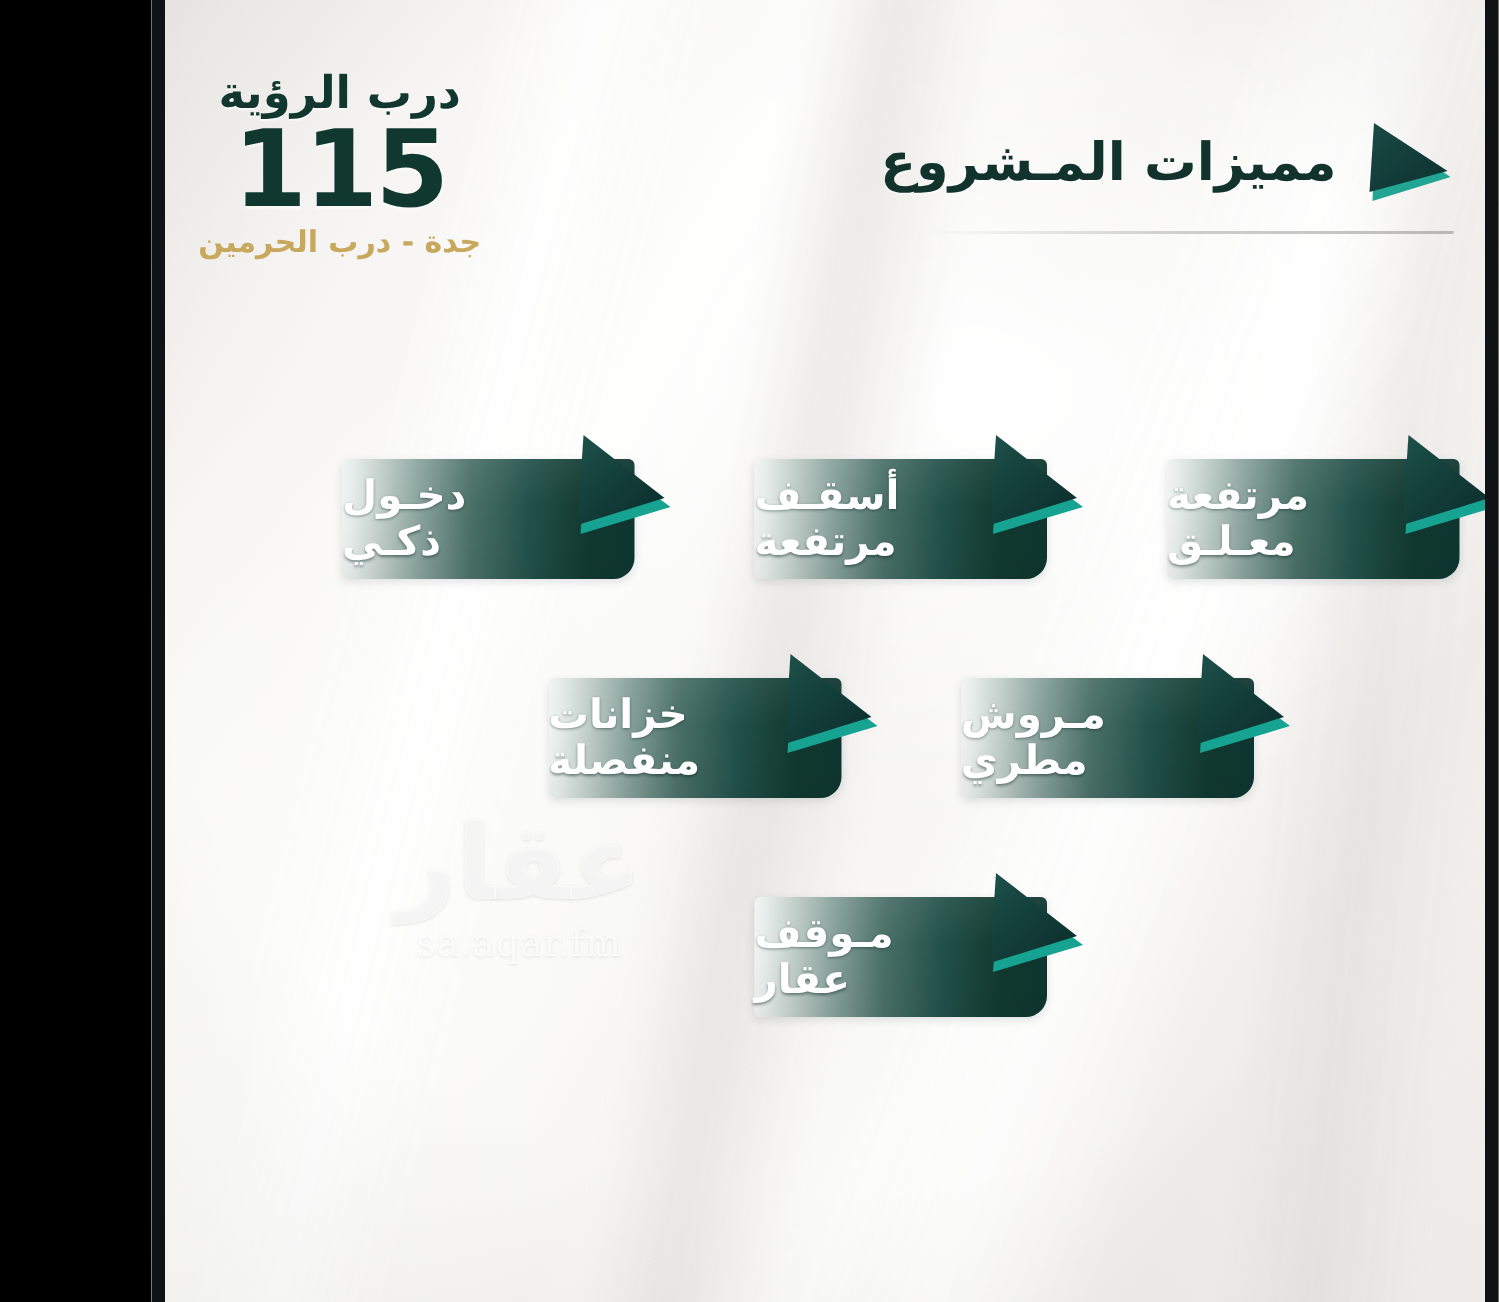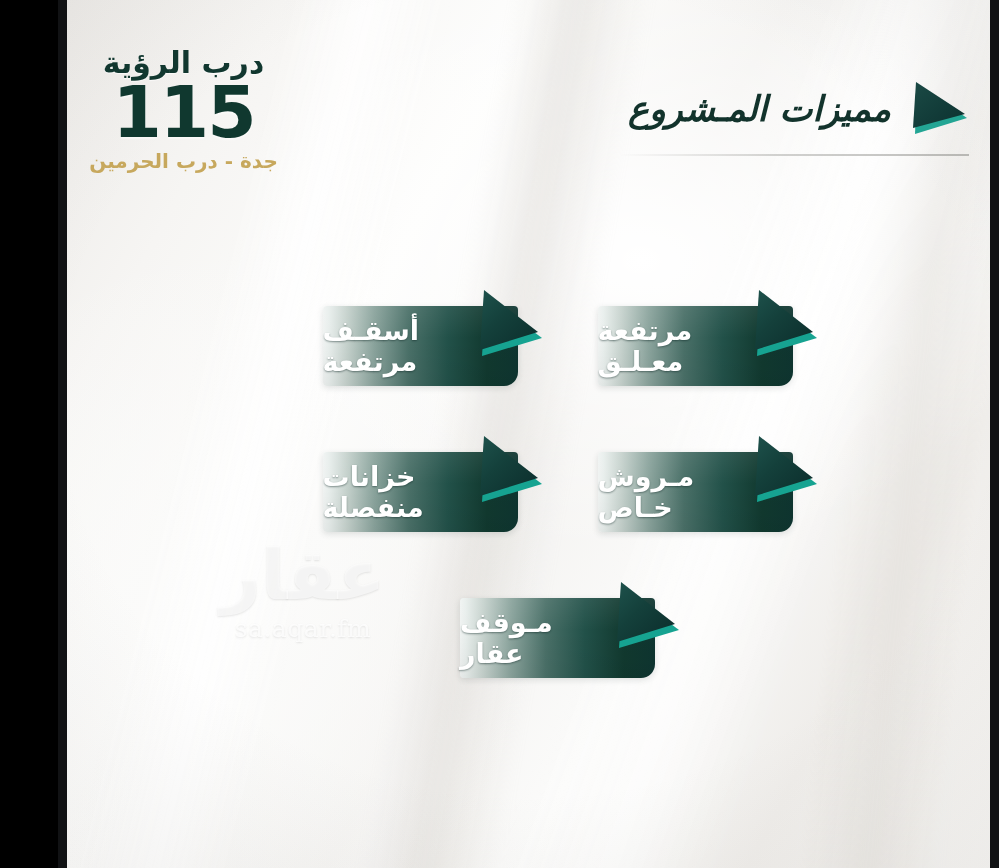--- a/index.html
+++ b/index.html
@@ -3,26 +3,27 @@
 <meta charset="utf-8">
 <title>مميزات المشروع</title>
 <style>
   html, body {
     margin: 0;
     padding: 0;
     background: #000;
   }
   #stage {
     position: relative;
-    width: 941px;
+    width: 866px;
     height: 868px;
     overflow: hidden;
     background: #f2f1ef;
     font-family: "DejaVu Sans", "Liberation Sans", sans-serif;
     direction: rtl;
+    padding-left: 32px;
   }
 
   
   .bg-base {
     position: absolute;
     inset: 0;
     background:
       radial-gradient(ellipse 70% 55% at 62% 30%, #ffffff 0%, rgba(255,255,255,0) 62%),
       radial-gradient(ellipse 50% 60% at 18% 70%, #fbfbfa 0%, rgba(251,251,250,0) 70%),
       linear-gradient(118deg, #eceae7 0%, #f6f5f3 16%, #fdfdfc 34%, #f4f3f1 52%,
@@ -104,21 +105,20 @@
     height: 84px;
     z-index: 20;
   }
   .header-row {
     display: flex;
     flex-direction: row;
     align-items: center;
     justify-content: flex-start;
     height: 62px;
     gap: 14px;
-    font-style: italic;
   }
   .header-title {
     font-size: 35px;
     font-weight: 700;
     color: #12332c;
     letter-spacing: .5px;
     white-space: nowrap;
     text-shadow: 0 1px 1px rgba(255,255,255,.55);
   }
   .header-arrow {
@@ -289,20 +289,40 @@
     <div class="wm-en">sa.aqar.fm</div>
   </div>
 
   <div class="grid" id="feature-grid">
       <div class="grid-row">
         <div class="feature">
           <div class="feature-plate"></div>
           <div class="feature-arrow">
   <svg width="86" height="90" viewBox="0 0 86 90">
     <defs>
+      <linearGradient id="ag0" x1="0.1" y1="0" x2="0.95" y2="0.9">
+        <stop offset="0%" stop-color="#1d504a"></stop>
+        <stop offset="42%" stop-color="#14403b"></stop>
+        <stop offset="100%" stop-color="#0c2f2d"></stop>
+      </linearGradient>
+    </defs>
+    <polygon points="24,76 28,16 84,58" fill="#16a391"></polygon>
+    <polygon points="22,70 26,10 80,52" fill="url(#ag0)"></polygon>
+  </svg>
+</div>
+          <div class="feature-text">
+            <div class="feature-line l1">دخـول</div>
+            <div class="feature-line l2">ذكـي</div>
+          </div>
+        </div>
+        <div class="feature">
+          <div class="feature-plate"></div>
+          <div class="feature-arrow">
+  <svg width="86" height="90" viewBox="0 0 86 90">
+    <defs>
       <linearGradient id="ag1" x1="0.1" y1="0" x2="0.95" y2="0.9">
         <stop offset="0%" stop-color="#1d504a"></stop>
         <stop offset="42%" stop-color="#14403b"></stop>
         <stop offset="100%" stop-color="#0c2f2d"></stop>
       </linearGradient>
     </defs>
     <polygon points="24,76 28,16 84,58" fill="#16a391"></polygon>
     <polygon points="22,70 26,10 80,52" fill="url(#ag1)"></polygon>
   </svg>
 </div>
@@ -363,21 +383,21 @@
         <stop offset="42%" stop-color="#14403b"></stop>
         <stop offset="100%" stop-color="#0c2f2d"></stop>
       </linearGradient>
     </defs>
     <polygon points="24,76 28,16 84,58" fill="#16a391"></polygon>
     <polygon points="22,70 26,10 80,52" fill="url(#ag5)"></polygon>
   </svg>
 </div>
           <div class="feature-text">
             <div class="feature-line l1">مـروش</div>
-            <div class="feature-line l2">خـاص</div>
+            <div class="feature-line l2">مطري</div>
           </div>
         </div>
       </div>
       <div class="grid-row single">
         <div class="feature">
           <div class="feature-plate"></div>
           <div class="feature-arrow">
   <svg width="86" height="90" viewBox="0 0 86 90">
     <defs>
       <linearGradient id="ag6" x1="0.1" y1="0" x2="0.95" y2="0.9">

